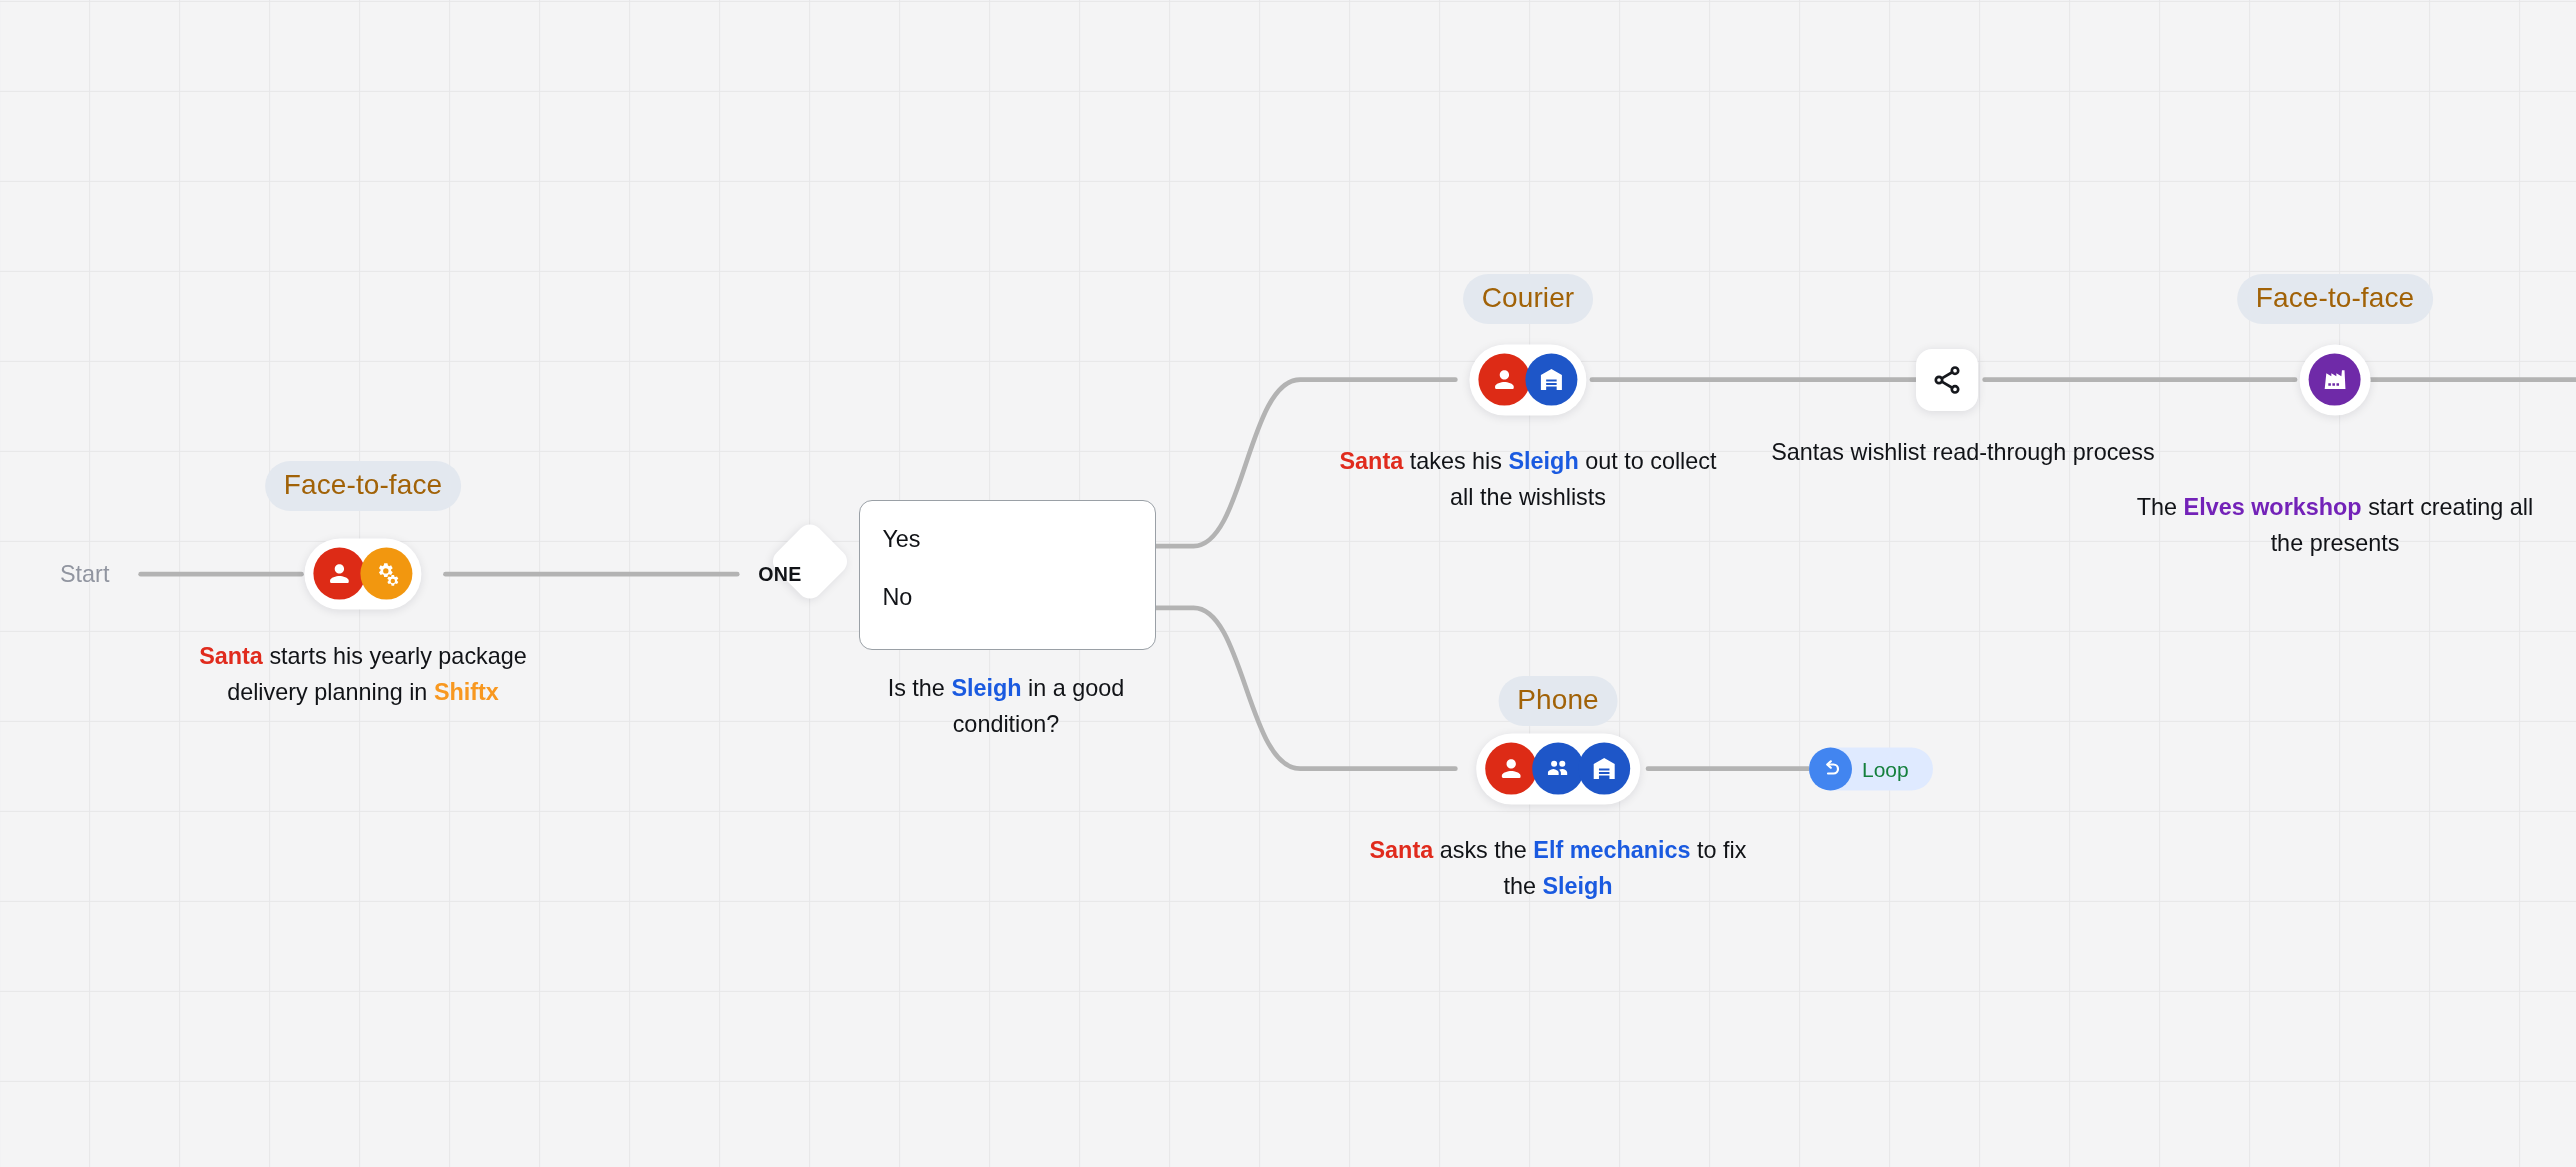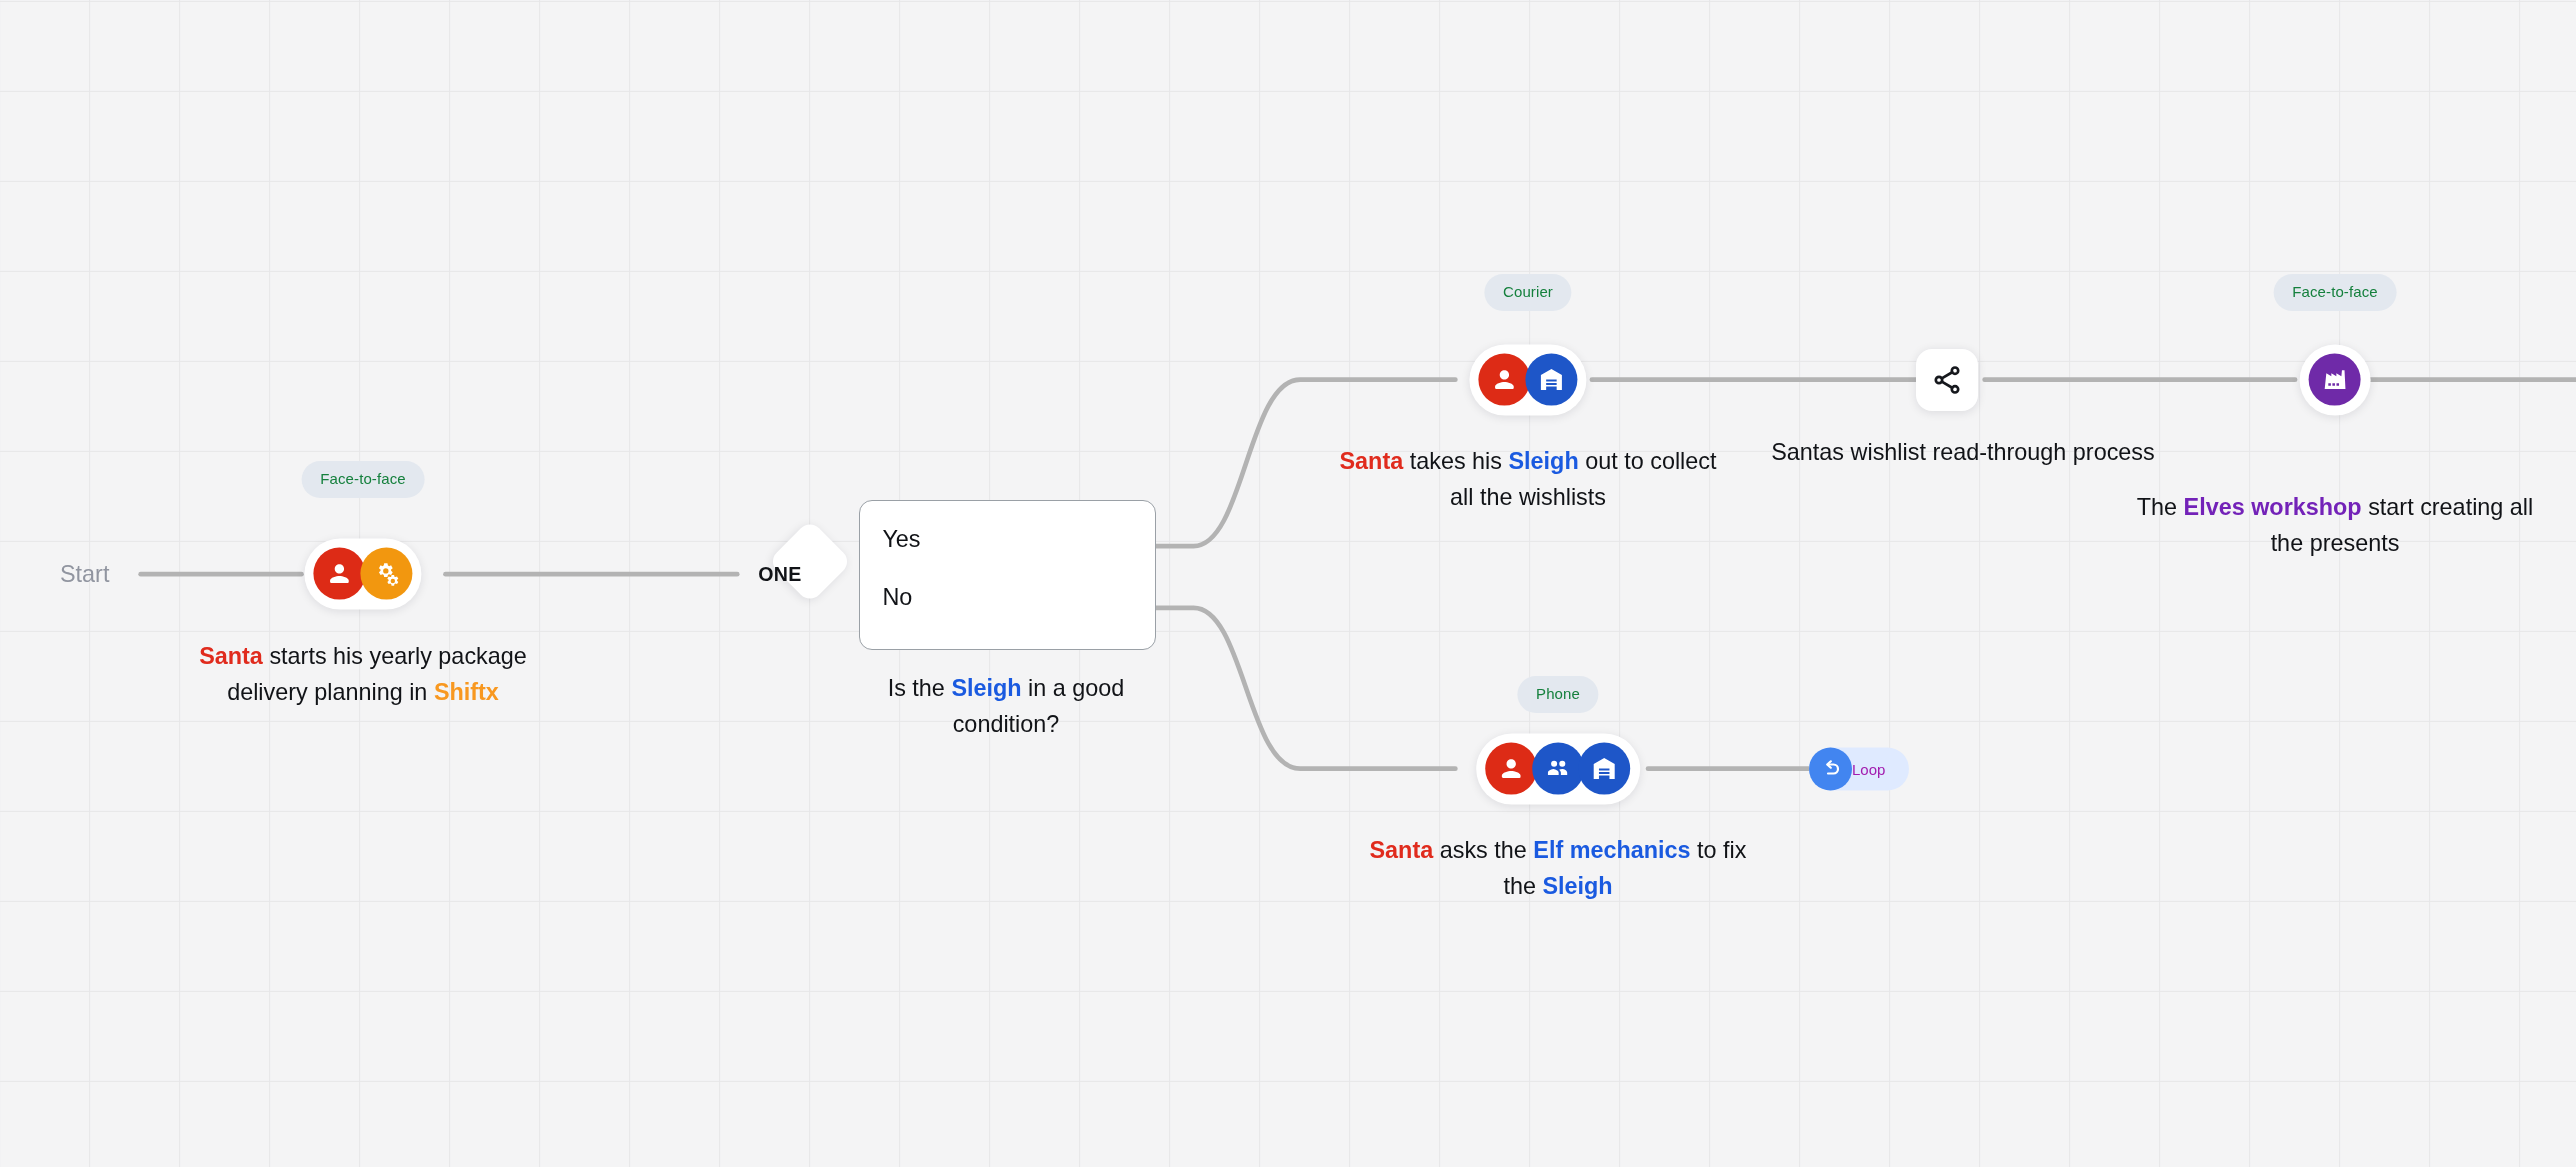--- a/index.html
+++ b/index.html
@@ -18,23 +18,23 @@
     background-size: 90px 90px;
     background-position: -0.9px 0.9px;
   }
   #edges { position: absolute; inset: 0; width: 2576px; height: 1167px; pointer-events: none; }
 
   
   .chan {
     position: absolute;
     transform: translateX(-50%);
     background: #e3e8ef;
-    color: #15803d;
+    color: #a16207;
     border-radius: 934px;
-    font-size: 15px;
+    font-size: 28px;
     line-height: 1;
     padding: 10.3px 18.7px 12px;
     white-space: nowrap;
     letter-spacing: 0.1px;
   }
 
   
   .capsule {
     position: absolute;
     transform: translate(-50%, -50%);
@@ -151,23 +151,23 @@
   }
   .loop .lcirc {
     width: 43px; height: 43px;
     border-radius: 50%;
     background: #4285f0;
     display: flex; align-items: center; justify-content: center;
     flex: 0 0 auto;
   }
   .loop .lcirc svg { width: 24px; height: 24px; display: block; }
   .loop .ltext {
-    font-size: 15px;
-    color: #a21caf;
-    padding-left: 0;
+    font-size: 21px;
+    color: #15803d;
+    padding-left: 10px;
     white-space: nowrap;
   }
 </style>
 </head>
 <body>
 
 <div id="canvas">
 
   <svg id="edges" viewBox="0 0 2754 1248" xmlns="http://www.w3.org/2000/svg">
     <g fill="none" stroke="#b3b3b3" stroke-width="5" stroke-linecap="round">

